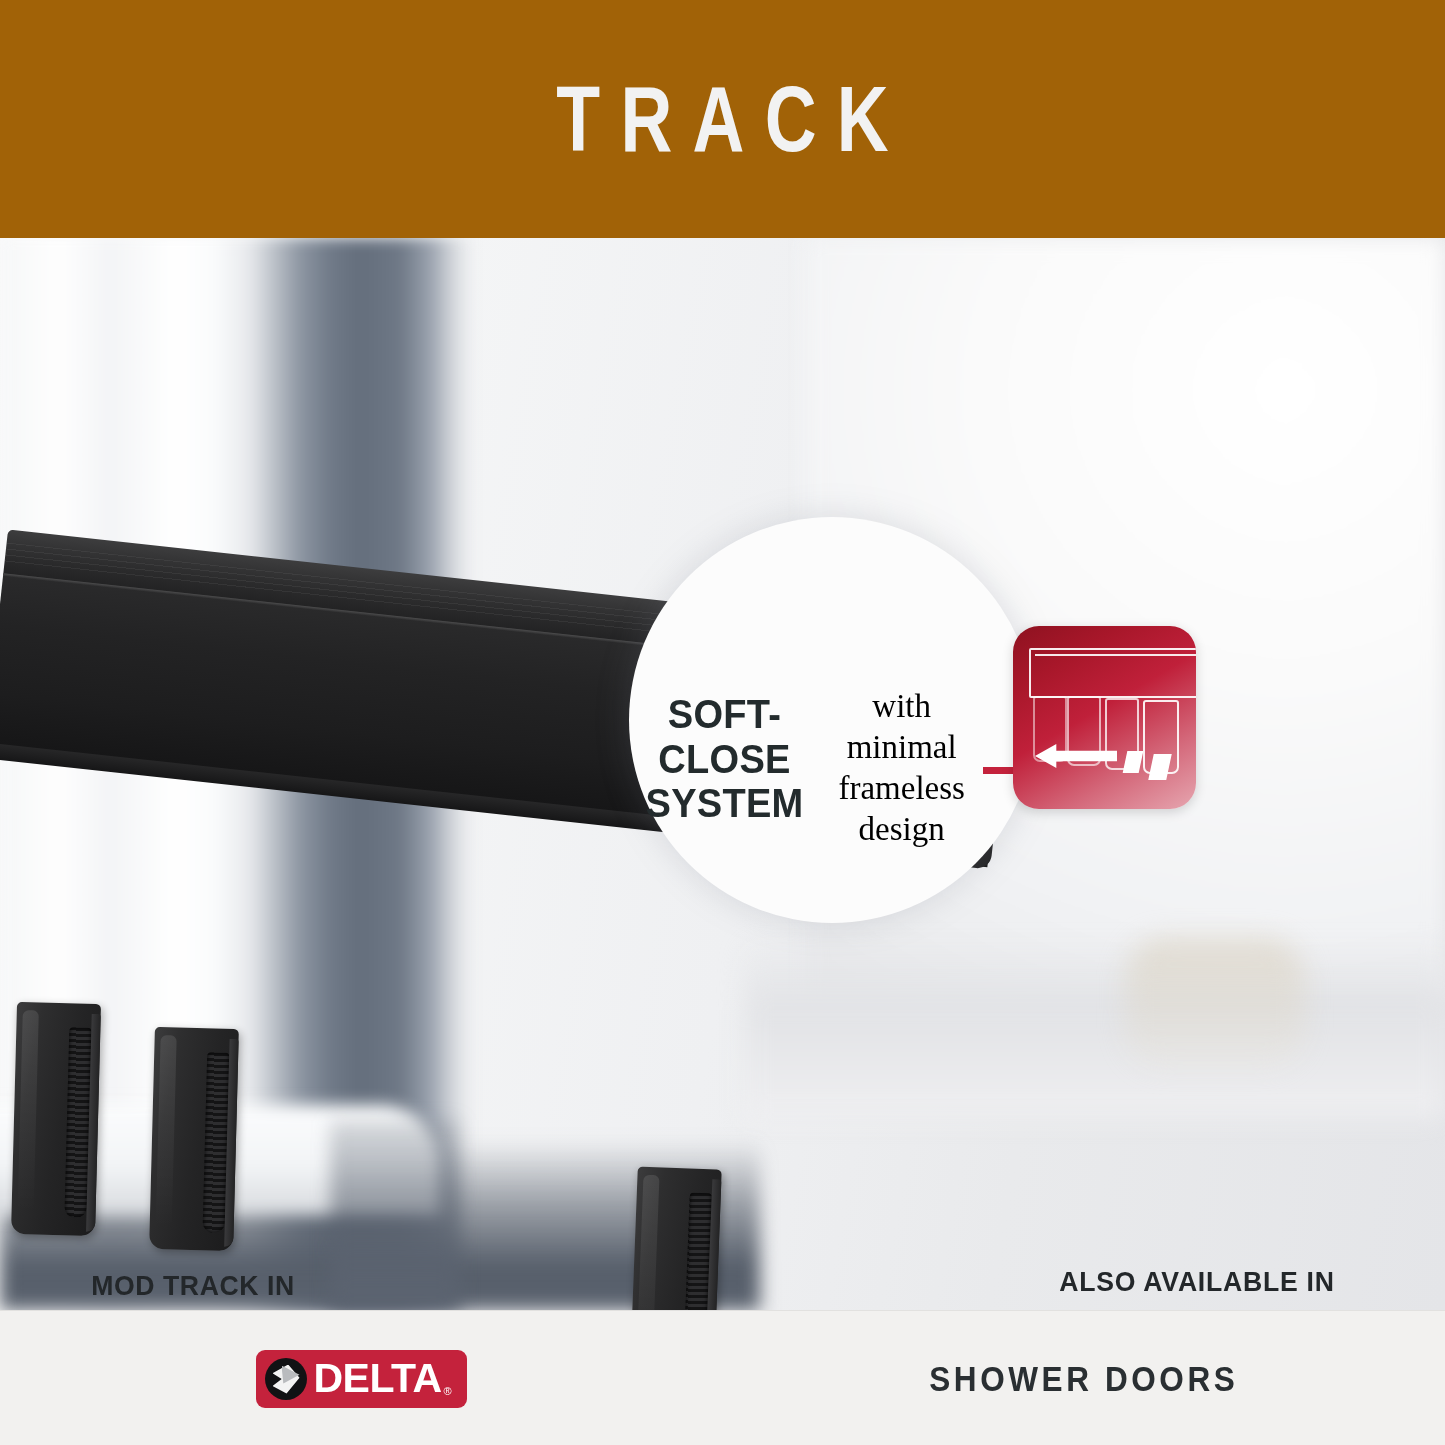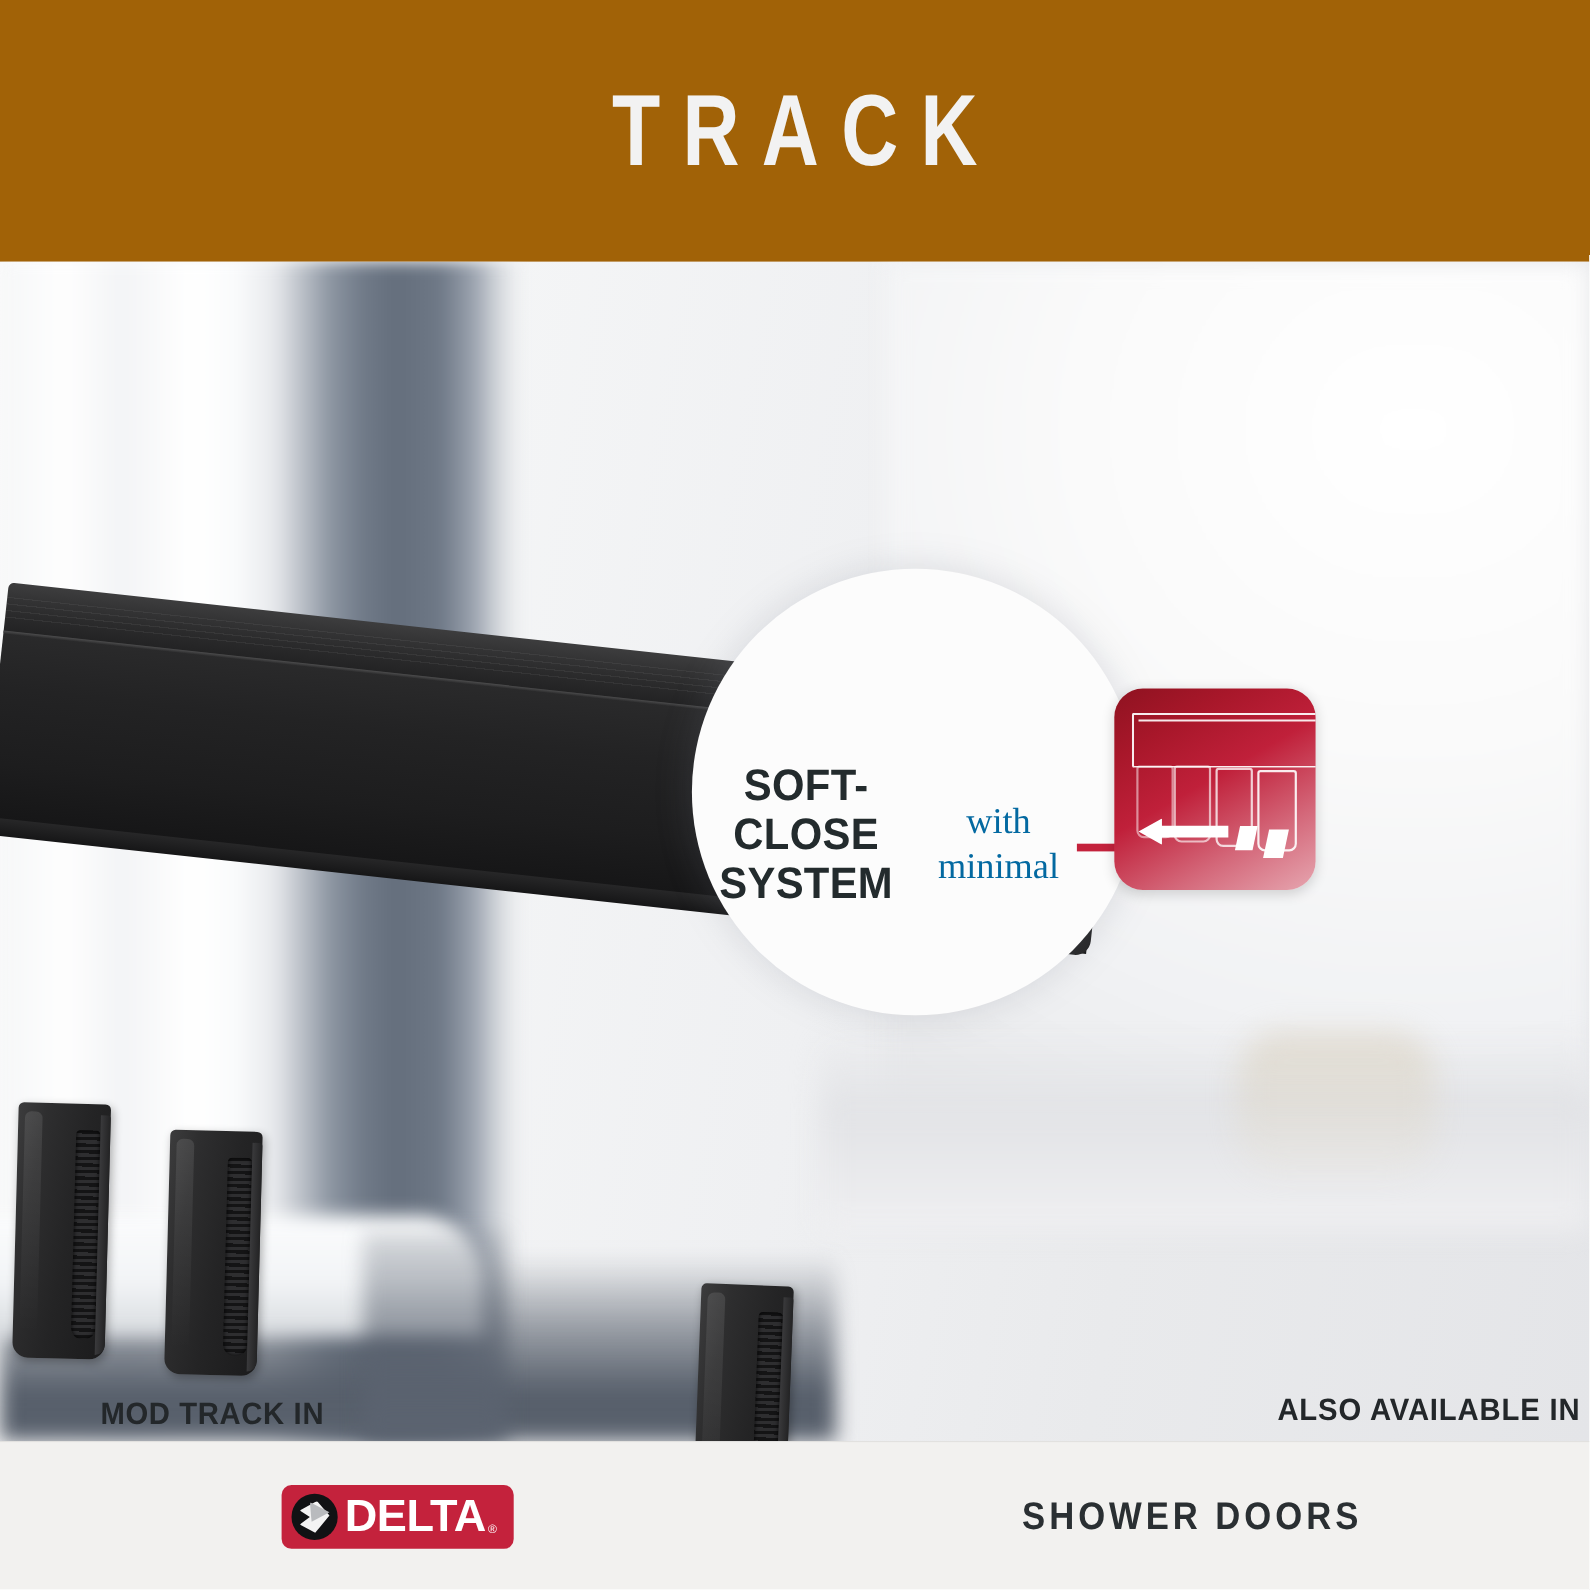--- a/index.html
+++ b/index.html
@@ -86,21 +86,21 @@
   #clamp2{left:152px;top:790px;height:222px;transform:rotate(1.5deg);}
   #clamp3{left:633px;top:930px;height:250px;transform:rotate(2.2deg);}
 
   
   .badge{position:absolute;left:629px;top:279px;width:406px;height:406px;border-radius:50%;
     background:#FCFCFC;box-shadow:0 0 34px rgba(120,125,135,.22);}
   .badge-inner{position:absolute;left:0;top:0;width:406px;height:406px;
     display:flex;align-items:center;justify-content:flex-start;padding-top:78px;box-sizing:border-box;}
   .badge-title{color:#232B2D;font-size:40px;font-weight:700;line-height:1.12;text-align:center;
     letter-spacing:.3px;transform:scaleX(.95);}
-  .badge-sub{margin-top:18px;color:#0369a1;font-family:"Liberation Serif",serif;
+  .badge-sub{margin-top:18px;color:#000000;font-family:"Liberation Serif",serif;
     font-size:33px;line-height:1.25;text-align:center;}
   .badge-rule{margin-top:22px;width:70px;height:7px;background:#C4223C;}
 
   
   .icon-tile{position:absolute;left:1013px;top:388px;width:183px;height:183px;border-radius:26px;
     background:linear-gradient(150deg,#8E1220 0%,#A8172A 22%,#C0203A 46%,#D4687A 74%,#E6A6B0 100%);
     overflow:hidden;box-shadow:0 3px 12px rgba(0,0,0,.16);}
   .icon-tile .rail{position:absolute;left:16px;top:22px;width:168px;height:46px;
     border:2px solid rgba(255,255,255,.92);border-right:none;border-radius:2px;}
   .icon-tile .rail2{position:absolute;left:22px;top:28px;width:168px;height:8px;
@@ -112,21 +112,21 @@
   .icon-tile .d4{left:130px;top:74px;width:32px;height:70px;opacity:1;}
   .icon-tile .arrow{position:absolute;left:22px;top:118px;width:82px;height:24px;
     background:#FFF;clip-path:polygon(0% 50%,26% 0%,26% 28%,100% 28%,100% 72%,26% 72%,26% 100%);}
   .icon-tile .tick{position:absolute;background:#FFF;}
   .icon-tile .t1{left:112px;top:125px;width:16px;height:22px;transform:skewX(-12deg);}
   .icon-tile .t2{left:138px;top:128px;width:18px;height:26px;transform:skewX(-12deg);}
 
   
   .cap-left{position:absolute;left:28px;top:1028px;width:330px;text-align:center;
     color:#23272A;font-size:28px;font-weight:700;line-height:1.42;letter-spacing:.6px;transform:scaleX(.95);}
-  .finishes{position:absolute;left:1076px;top:1028px;width:370px;text-align:right;}
+  .finishes{position:absolute;left:1012px;top:1028px;width:370px;text-align:center;}
   .fin-head{color:#23272A;font-size:28px;font-weight:700;letter-spacing:.8px;transform:scaleX(.95);}
 
   
   .footer{position:absolute;left:0;top:1310px;width:1445px;height:135px;background:#F2F1EF;
     border-top:1px solid #E2E1DF;padding-left:30px;}
   .footer-left{position:absolute;left:0;top:0;width:722px;height:135px;display:flex;align-items:center;justify-content:center;}
   .delta-logo{position:relative;width:211px;height:58px;border-radius:9px;background:#C4223C;
     display:flex;align-items:center;}
   .delta-mark{position:relative;width:42px;height:42px;border-radius:50%;background:#111214;margin-left:9px;flex:0 0 auto;}
   .delta-mark .tri{position:absolute;left:8px;top:7px;width:27px;height:29px;
@@ -184,20 +184,21 @@
     </div>
 
     <div class="badge">
       <div class="badge-inner">
         <div class="badge-title">
           <div>SOFT-CLOSE</div>
           <div>SYSTEM</div>
         </div>
         <div class="badge-sub">
           <div>with minimal</div>
+          <div>frameless design</div>
         </div>
         <div class="badge-rule"></div>
       </div>
     </div>
 
     <div class="icon-tile">
       <div class="rail"></div>
       <div class="rail2"></div>
       <div class="door d1"></div>
       <div class="door d2"></div>

